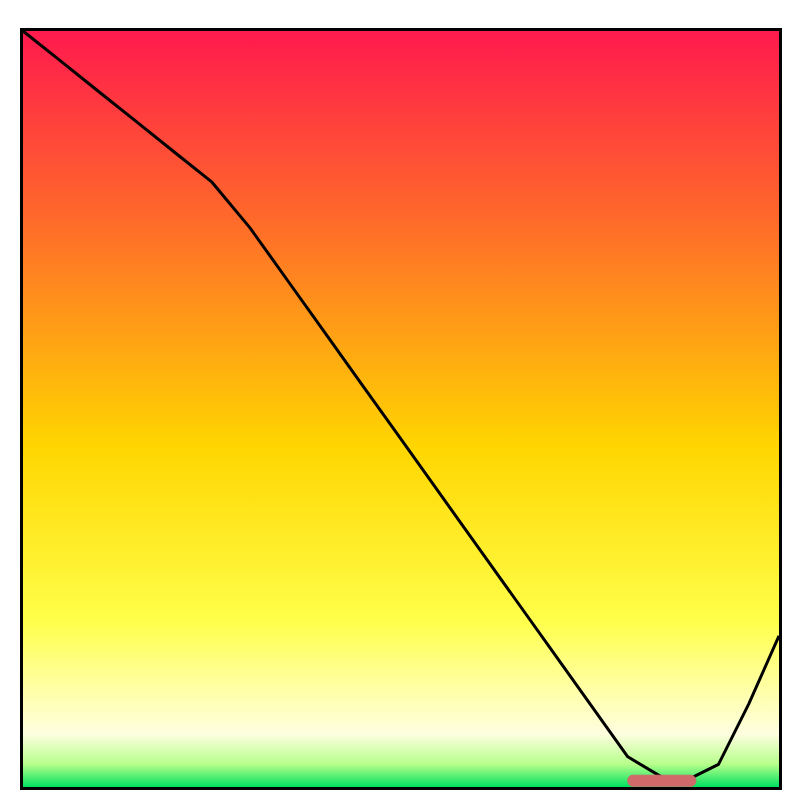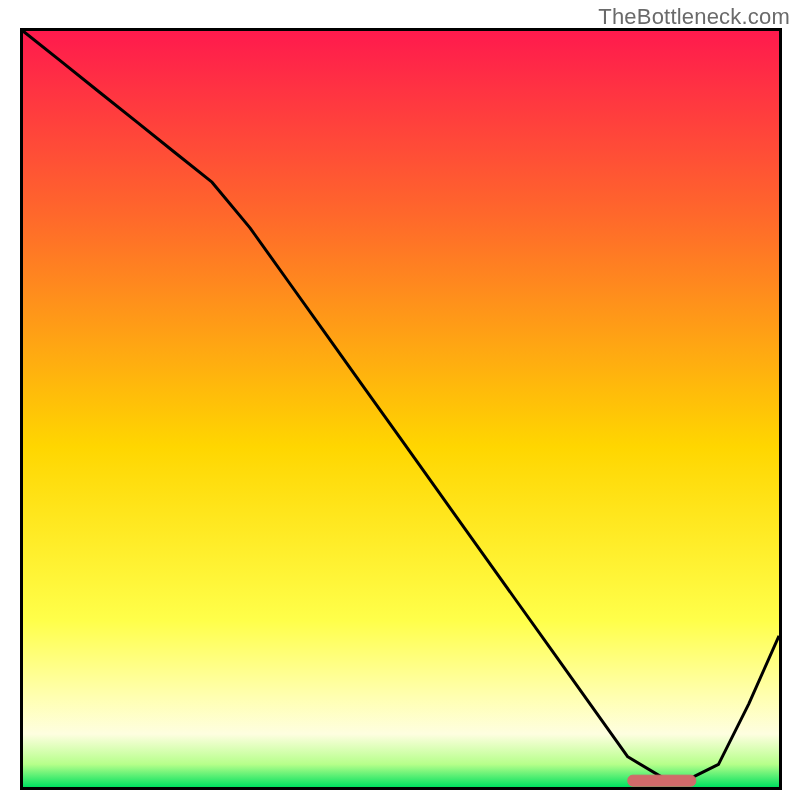--- a/index.html
+++ b/index.html
@@ -52,21 +52,20 @@
   }
   .marker {
     fill: #d06a6a;
     stroke: #d06a6a;
   }
 </style>
 </head>
 <body>
 <div class="container">
 
-  <div class="watermark">TheBottleneck.com</div>
 
   <div class="frame">
     <svg class="plot" viewBox="0 0 756 756" preserveAspectRatio="none">
       <defs>
         <linearGradient id="grad-main" x1="0" y1="0" x2="0" y2="1">
           <stop id="g0" offset="0%" stop-color="#ff1a4d"></stop>
           <stop id="g1" offset="25%" stop-color="#ff6a2a"></stop>
           <stop id="g2" offset="55.00000000000001%" stop-color="#ffd600"></stop>
           <stop id="g3" offset="78%" stop-color="#ffff4a"></stop>
           <stop id="g4" offset="88%" stop-color="#ffffb0"></stop>

